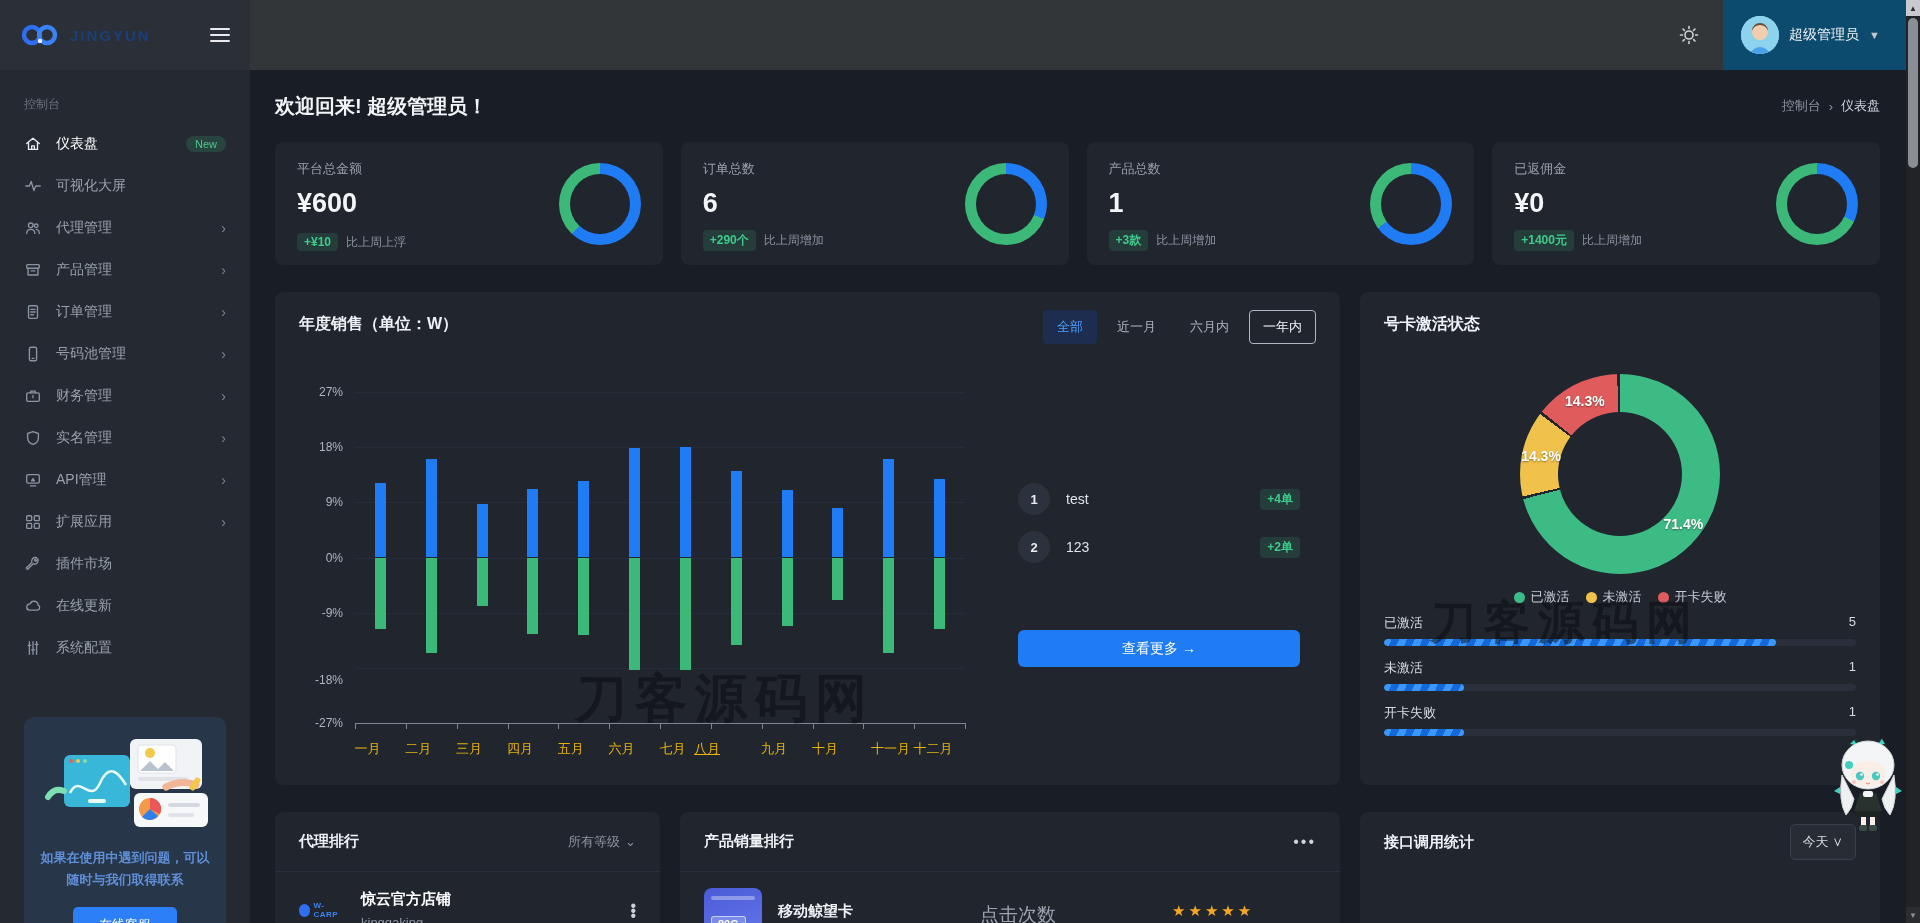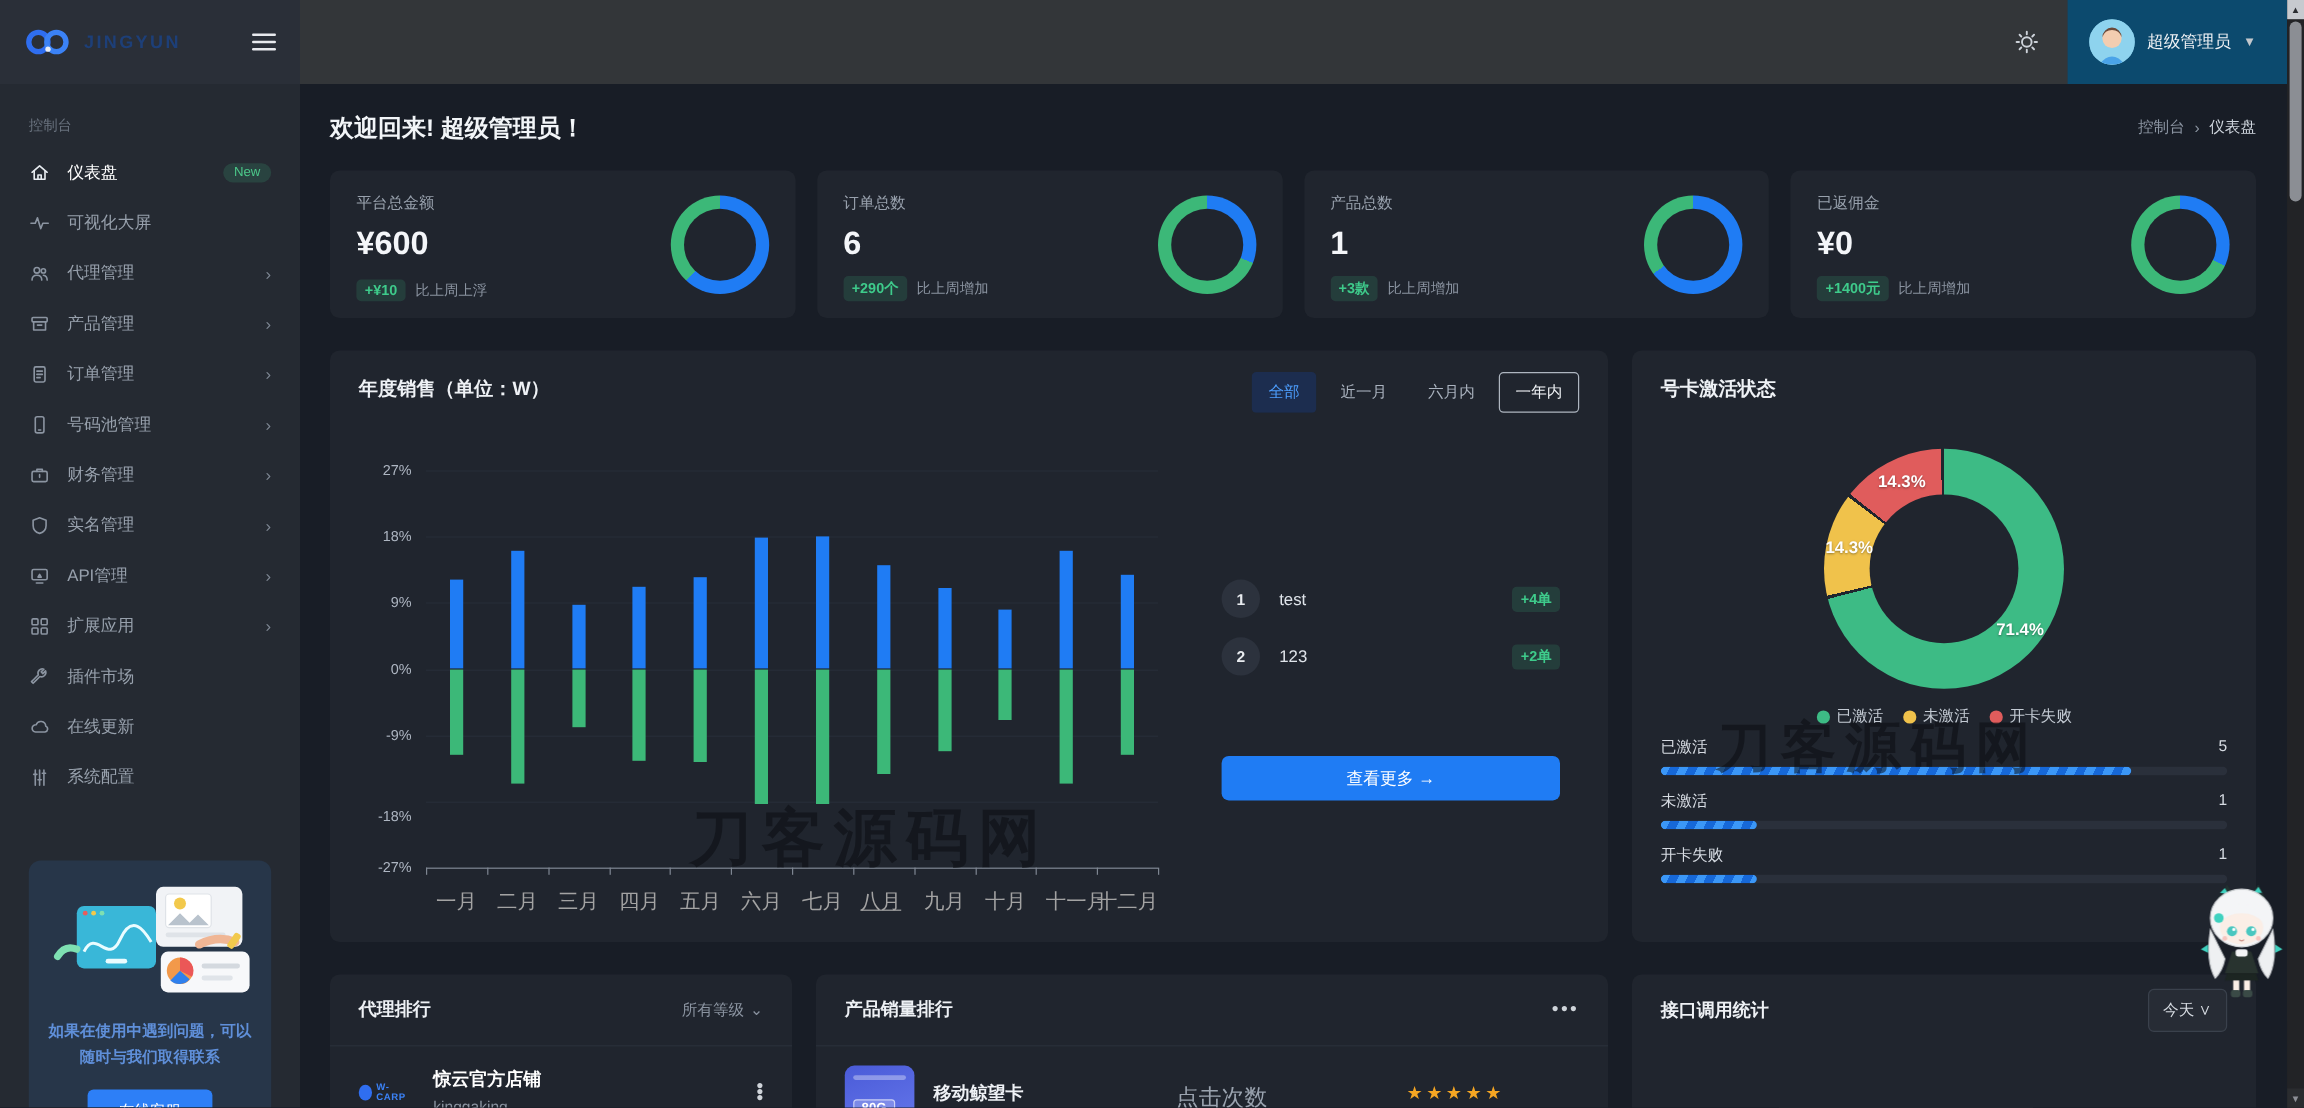--- a/index.html
+++ b/index.html
@@ -62,21 +62,21 @@
   .stab.outlined { color:#f0f3f6; border-color:#aeb6c0; }
 
   .plot-zone { position:absolute; left:80px; top:100px; width:610px; height:331px; }
   .gridline { position:absolute; left:0; right:0; height:1px; background:#272d38; }
   .ytick { position:absolute; right:100%; margin-right:12px; transform:translateY(-50%); font-size:12px; color:#aeb6c2; white-space:nowrap; }
   .axis { position:absolute; left:0; right:0; bottom:-1px; height:1px; background:#7e8692; }
   .axis-tick { position:absolute; top:331px; width:1px; height:6px; background:#7e8692; }
   .bar { position:absolute; width:11px; }
   .bar.blue { background:#1f7cf4; }
   .bar.green { background:#3cb878; }
-  .month-label { position:absolute; top:348px; width:52px; text-align:center; font-size:17px; color:#a3a3a3; }
+  .month-label { position:absolute; top:348px; width:52px; text-align:left; font-size:13px; color:#eab308; }
 
   .rank-panel { position:absolute; right:40px; top:190px; width:282px; }
   .rank-row { display:flex; align-items:center; gap:16px; height:34px; margin-bottom:14px; }
   .rank-num { width:32px; height:32px; border-radius:50%; background:#2c323d; color:#e8ebef; font-size:13px; font-weight:bold; display:flex; align-items:center; justify-content:center; flex:none; }
   .rank-name { flex:1; font-size:14px; color:#dfe4ea; }
   .more-btn { margin-top:52px; width:100%; height:37px; background:#1f7cf4; border:none; border-radius:6px; color:#fff; font-size:14px; cursor:pointer; }
 
   .activation-card { width:520px; height:493px; flex:none; }
   .big-donut { position:absolute; left:160px; top:82px; width:200px; height:200px; border-radius:50%; }
   .big-donut::after { content:""; position:absolute; inset:38px; border-radius:50%; background:#20252e; }
@@ -450,21 +450,21 @@
               <div class="bar blue" style="left: 274.083px; top: 55.7796px; height: 109.72px;"></div>
               <div class="bar green" style="left: 274.083px; top: 165.5px; height: 112.172px;"></div>
               <div class="month-label" style="left: 253.583px;">六月</div>
               <div class="axis-tick" style="left: 254.167px;"></div>
               <div class="bar blue" style="left: 324.917px; top: 55.1667px; height: 110.333px;"></div>
               <div class="bar green" style="left: 324.917px; top: 165.5px; height: 112.785px;"></div>
               <div class="month-label" style="left: 304.417px;">七月</div>
               <div class="axis-tick" style="left: 305px;"></div>
               <div class="bar blue" style="left: 375.75px; top: 79.0722px; height: 86.4278px;"></div>
               <div class="bar green" style="left: 375.75px; top: 165.5px; height: 87.0407px;"></div>
-              <div class="month-label" style="left: 353px; text-decoration: underline;">八月</div>
+              <div class="month-label" style="left: 339px; text-decoration: underline;">八月</div>
               <div class="axis-tick" style="left: 355.833px;"></div>
               <div class="bar blue" style="left: 426.583px; top: 98.0741px; height: 67.4259px;"></div>
               <div class="bar green" style="left: 426.583px; top: 165.5px; height: 68.0389px;"></div>
               <div class="month-label" style="left: 406.083px;">九月</div>
               <div class="axis-tick" style="left: 406.667px;"></div>
               <div class="bar blue" style="left: 477.417px; top: 116.463px; height: 49.037px;"></div>
               <div class="bar green" style="left: 477.417px; top: 165.5px; height: 42.9074px;"></div>
               <div class="month-label" style="left: 456.917px;">十月</div>
               <div class="axis-tick" style="left: 457.5px;"></div>
               <div class="bar blue" style="left: 528.25px; top: 66.813px; height: 98.687px;"></div>

